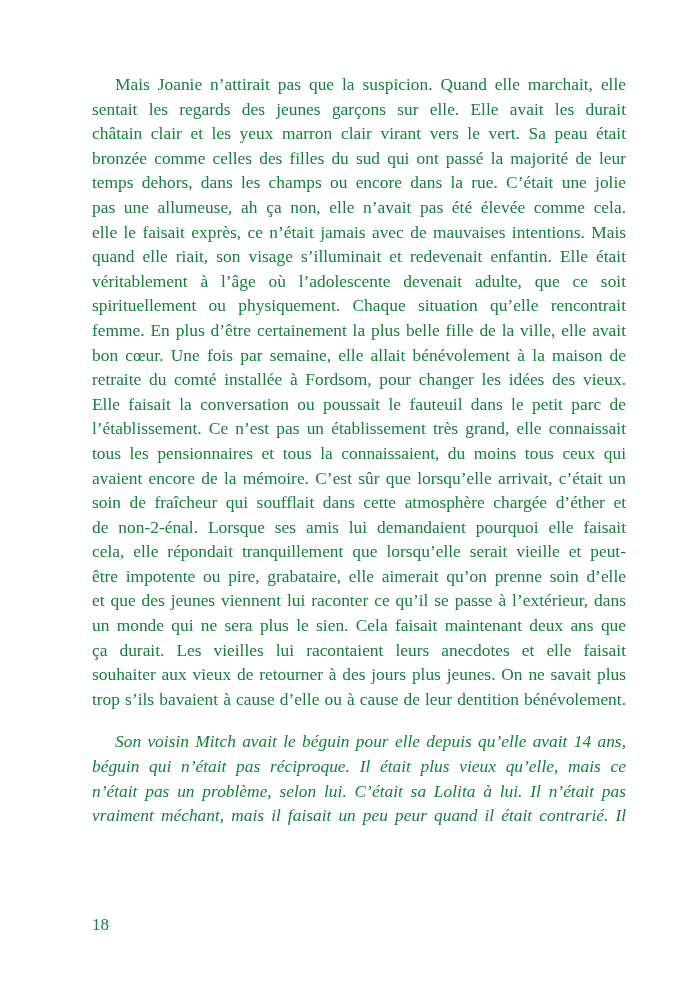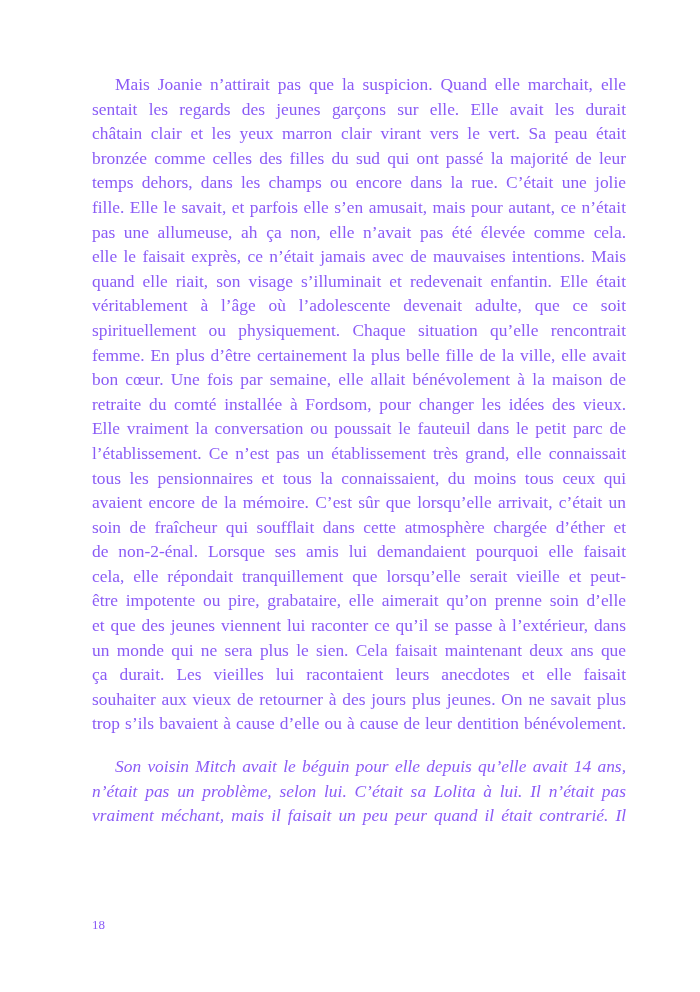--- a/index.html
+++ b/index.html
@@ -5,21 +5,21 @@
   html, body {
     margin: 0;
     padding: 0;
     background: #ffffff;
   }
   .page {
     position: relative;
     width: 700px;
     height: 992px;
     background: #ffffff;
-    color: #8b5cf6;
+    color: #15803d;
     font-family: "Liberation Serif", "DejaVu Serif", serif;
     overflow: hidden;
   }
   .text-block {
     position: absolute;
     left: 92px;
     top: 72px;
     width: 534px;
   }
   .para {
@@ -40,58 +40,58 @@
     white-space: nowrap;
     overflow: visible;
   }
   .line.first {
     padding-left: 23px;
   }
   .page-number {
     position: absolute;
     left: 92px;
     top: 913px;
-    font-size: 13px;
+    font-size: 17px;
     line-height: 24.6px;
   }
 </style>
 </head>
 <body>
 
 <div class="page">
   <div class="text-block">
       <div class="para">
         <div class="line first">Mais Joanie n’attirait pas que la suspicion. Quand elle marchait, elle</div>
         <div class="line">sentait les regards des jeunes garçons sur elle. Elle avait les durait</div>
         <div class="line">châtain clair et les yeux marron clair virant vers le vert. Sa peau était</div>
         <div class="line">bronzée comme celles des filles du sud qui ont passé la majorité de leur</div>
         <div class="line">temps dehors, dans les champs ou encore dans la rue. C’était une jolie</div>
-        <div class="line">fille. Elle le savait, et parfois elle s’en amusait, mais pour autant, ce n’était</div>
         <div class="line">pas une allumeuse, ah ça non, elle n’avait pas été élevée comme cela.</div>
         <div class="line">elle le faisait exprès, ce n’était jamais avec de mauvaises intentions. Mais</div>
         <div class="line">quand elle riait, son visage s’illuminait et redevenait enfantin. Elle était</div>
         <div class="line">véritablement à l’âge où l’adolescente devenait adulte, que ce soit</div>
         <div class="line">spirituellement ou physiquement. Chaque situation qu’elle rencontrait</div>
         <div class="line">femme. En plus d’être certainement la plus belle fille de la ville, elle avait</div>
         <div class="line">bon cœur. Une fois par semaine, elle allait bénévolement à la maison de</div>
         <div class="line">retraite du comté installée à Fordsom, pour changer les idées des vieux.</div>
-        <div class="line">Elle vraiment la conversation ou poussait le fauteuil dans le petit parc de</div>
+        <div class="line">Elle faisait la conversation ou poussait le fauteuil dans le petit parc de</div>
         <div class="line">l’établissement. Ce n’est pas un établissement très grand, elle connaissait</div>
         <div class="line">tous les pensionnaires et tous la connaissaient, du moins tous ceux qui</div>
         <div class="line">avaient encore de la mémoire. C’est sûr que lorsqu’elle arrivait, c’était un</div>
         <div class="line">soin de fraîcheur qui soufflait dans cette atmosphère chargée d’éther et</div>
         <div class="line">de non-2-énal. Lorsque ses amis lui demandaient pourquoi elle faisait</div>
         <div class="line">cela, elle répondait tranquillement que lorsqu’elle serait vieille et peut-</div>
         <div class="line">être impotente ou pire, grabataire, elle aimerait qu’on prenne soin d’elle</div>
         <div class="line">et que des jeunes viennent lui raconter ce qu’il se passe à l’extérieur, dans</div>
         <div class="line">un monde qui ne sera plus le sien. Cela faisait maintenant deux ans que</div>
         <div class="line">ça durait. Les vieilles lui racontaient leurs anecdotes et elle faisait</div>
         <div class="line">souhaiter aux vieux de retourner à des jours plus jeunes. On ne savait plus</div>
         <div class="line">trop s’ils bavaient à cause d’elle ou à cause de leur dentition bénévolement.</div>
       </div>
       <div class="para">
         <div class="line first">Son voisin Mitch avait le béguin pour elle depuis qu’elle avait 14 ans,</div>
+        <div class="line">béguin qui n’était pas réciproque. Il était plus vieux qu’elle, mais ce</div>
         <div class="line">n’était pas un problème, selon lui. C’était sa Lolita à lui. Il n’était pas</div>
         <div class="line">vraiment méchant, mais il faisait un peu peur quand il était contrarié. Il</div>
       </div>
     </div>
   <div class="page-number">18</div>
 </div>
 
 </body></html>

